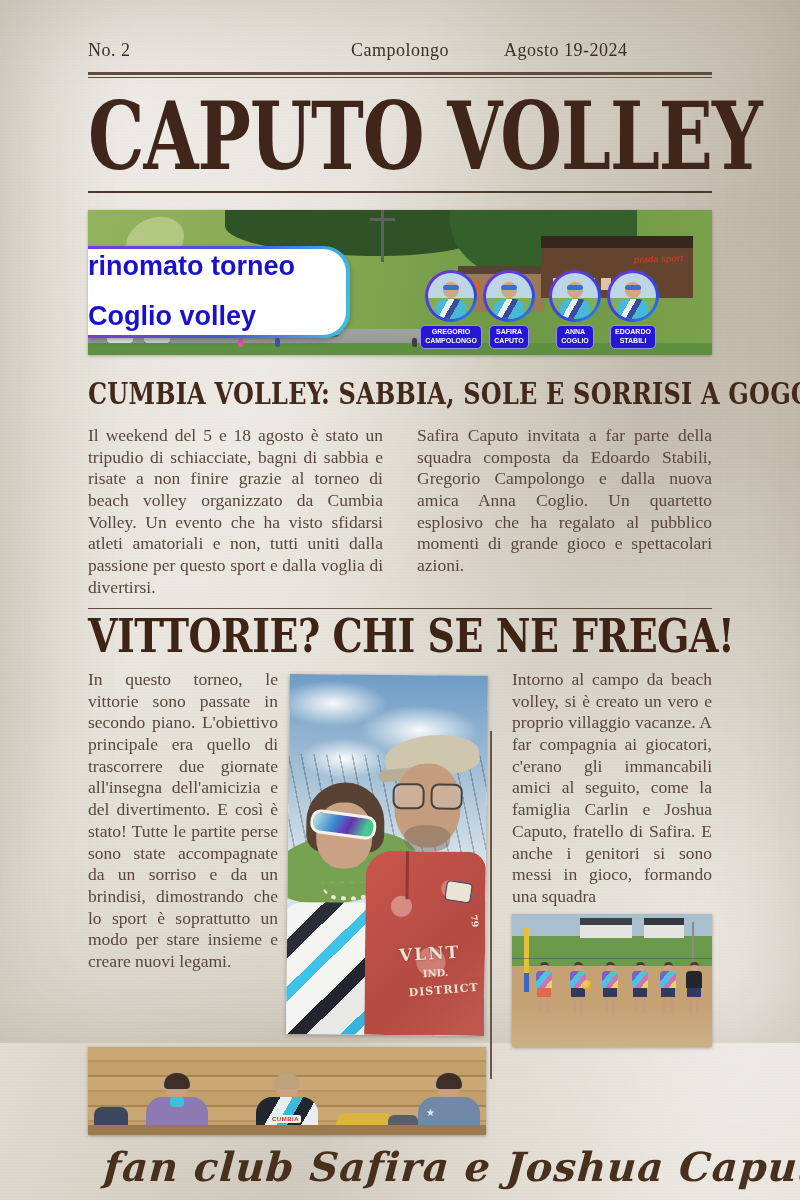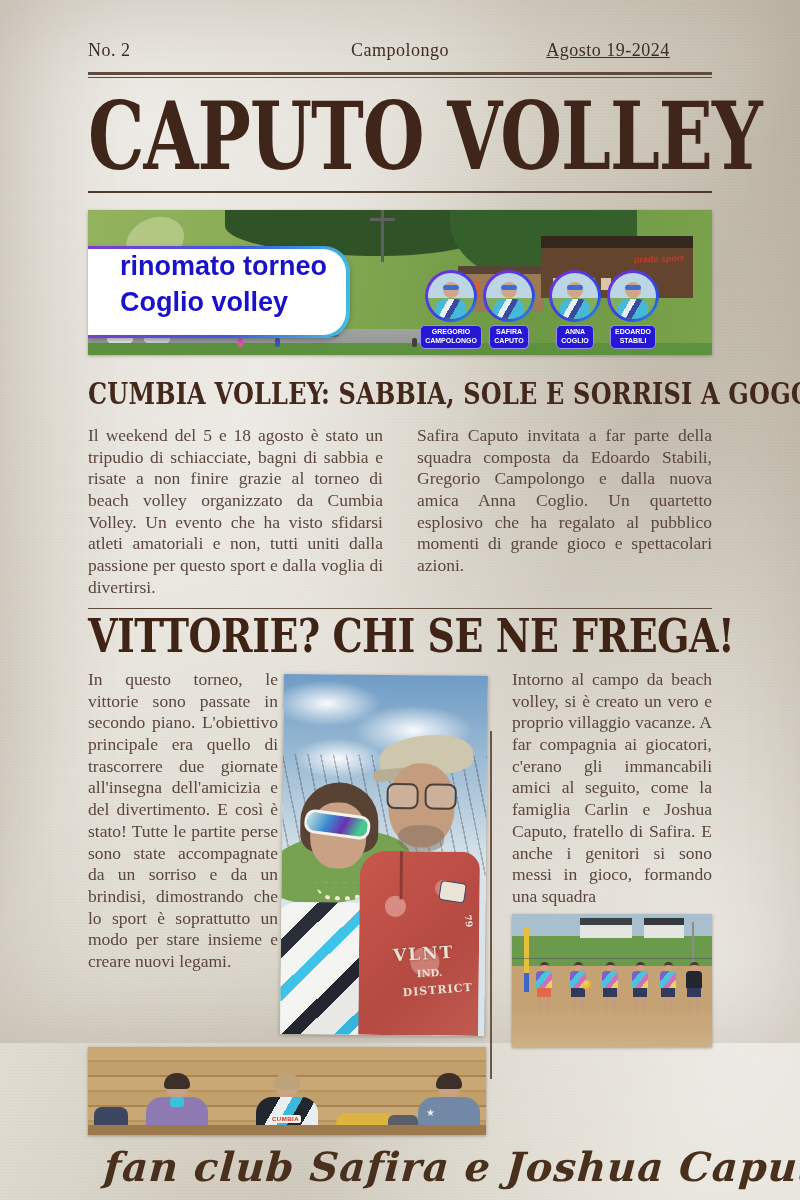--- a/index.html
+++ b/index.html
@@ -17,21 +17,21 @@
   }
   .page{
     width:800px; height:1043px; padding:40px 88px 0;
     box-shadow: inset 0 0 110px rgba(118,98,74,.28);
     color:#57443a;
   }
   
   .mh-row{ display:flex; align-items:baseline; font-size:18px; color:#3d2e24; letter-spacing:.5px;}
   .mh-row span{ flex:1; }
   .mh-center{ text-align:center; }
-  .mh-right{ text-align:center;text-decoration:underline; }
+  .mh-right{ text-align:left; }
   .double-rule{ margin-top:11px; height:6px; border-top:3px solid #5f4c3c; border-bottom:1px solid #5f4c3c; }
   .np-title{
     font-family:"DejaVu Serif", serif; font-weight:bold;
     font-size:71px; letter-spacing:-1px; color:#40261a;
     text-align:center; margin-top:22px; height:78px; line-height:70px;
     transform:scaleY(1.32); transform-origin:50% 40%;
     white-space:nowrap;
   }
   .title-rule{ height:2px; background:#4f392b; margin-top:13px; }
   
@@ -50,21 +50,21 @@
   .road{ position:absolute; left:0; bottom:0; width:58%; height:26px; background:linear-gradient(#a0a4a0,#8d928e); }
   .car{ position:absolute; bottom:12px; width:26px; height:10px; border-radius:3px; background:#e6e6e2; box-shadow:0 2px 0 rgba(40,40,40,.4); }
   .car.c1{ left:3%; } .car.c2{ left:9%; background:#cfd2d4; } .car.c3{ left:36%; background:#dfe0da; bottom:20px;}
   .grassfront{ position:absolute; left:0; bottom:0; width:100%; height:12px; background:#5d9140; }
   .crowd-dot{ position:absolute; bottom:8px; width:5px; height:9px; border-radius:2px; }
   
   .sticker{ position:absolute; left:0; top:36px; width:262px; height:92px;
             background:linear-gradient(100deg,#7d3bd4,#3f58e0 55%,#3fc2e0); padding:3px 4px 3px 0;
             border-radius:0 26px 26px 0; box-shadow:0 2px 5px rgba(30,30,60,.35);}
   .sticker-inner{ width:100%; height:100%; background:#fff; border-radius:0 23px 23px 0;
-            display:flex; flex-direction:column; justify-content:flex-start; padding-left:32px;
+            display:flex; flex-direction:column; justify-content:space-between; 
             font-family:"Liberation Sans",sans-serif; font-weight:bold; font-size:27px; line-height:1.33; color:#1a12c9; }
   
   .players{ position:absolute; left:330px; top:60px; width:290px; height:85px; }
   .player{ position:absolute; width:66px; display:flex; flex-direction:column; align-items:center; }
   .player.p1{ left:0; } .player.p2{ left:58px; } .player.p3{ left:124px; } .player.p4{ left:182px; }
   .ring{ width:52px; height:52px; border-radius:50%; padding:3px; background:linear-gradient(140deg,#7a2fd8,#2b49e4 70%,#2ba8e4); }
   .ring .ph{ position:relative; width:100%; height:100%; border-radius:50%; overflow:hidden; background:linear-gradient(#bcd6e6 55%,#7fae5e 55%); }
   .ring .head{ position:absolute; left:50%; top:9px; width:16px; height:16px; margin-left:-8px; border-radius:50%; background:#d2a586; }
   .ring .shade{ position:absolute; left:50%; top:12px; width:16px; height:5px; margin-left:-8px; border-radius:3px; background:#3a6fd8; }
   .ring .jersey{ position:absolute; left:50%; bottom:0; width:30px; height:20px; margin-left:-15px; border-radius:9px 9px 0 0;
@@ -78,21 +78,21 @@
               font-size:24px; color:#44281b; letter-spacing:.2px; transform:scaleY(1.25); white-space:nowrap; }
   .cols2{ margin-top:17px; display:grid; grid-template-columns:1fr 1fr; column-gap:34px; }
   .body-text{ font-size:17.5px; line-height:1.24; text-align:justify; color:#5a463c; }
   .thin-rule{ margin-top:9px; height:1.5px; background:#5f4c3c; }
   .headline2{ margin-top:4px; text-align:center; font-family:"DejaVu Serif",serif; font-weight:bold;
               font-size:38px; color:#3f2416; letter-spacing:-.5px; height:48px; line-height:46px;
               transform:scaleY(1.22); transform-origin:50% 45%; white-space:nowrap; }
   
   .sec2{ position:relative; margin-top:8px; display:grid; grid-template-columns:398px 1fr; column-gap:26px; }
   .sec2-vrule{ position:absolute; left:402px; top:62px; width:1.5px; height:348px; background:#6b5646; }
-  .sec2-left-top{ display:grid; grid-template-columns:190px 1fr; column-gap:4px; }
+  .sec2-left-top{ display:grid; grid-template-columns:190px 1fr; column-gap:10px; }
   
   .selfie{ position:relative; height:360px; margin-top:6px; overflow:hidden; transform:rotate(.6deg);
            background:linear-gradient(#6f9cc6 0%,#a9c4d8 30%,#d9e4ea 52%); box-shadow:0 1px 4px rgba(60,45,30,.4);}
   .cloud{ position:absolute; border-radius:50%; background:radial-gradient(ellipse,rgba(255,255,255,.95),rgba(255,255,255,0) 70%); }
   .cl1{ left:-12px; top:6px; width:110px; height:46px; } .cl2{ left:70px; top:30px; width:120px; height:50px; } .cl3{ left:10px; top:64px; width:90px; height:40px; }
   .hill{ position:absolute; left:-20px; top:158px; width:150px; height:70px; background:#76a252; border-radius:50%; transform:rotate(-10deg); }
   .netband{ position:absolute; left:0; top:80px; width:100%; height:120px;
             background:repeating-linear-gradient(78deg,transparent 0 11px,rgba(35,40,60,.28) 11px 12.5px); }
   .girl-hair{ position:absolute; left:18px; top:108px; width:78px; height:70px; border-radius:40px 40px 18px 18px; background:#574233; }
   .girl-face{ position:absolute; left:28px; top:128px; width:56px; height:66px; border-radius:45%; background:#c9a184; }

